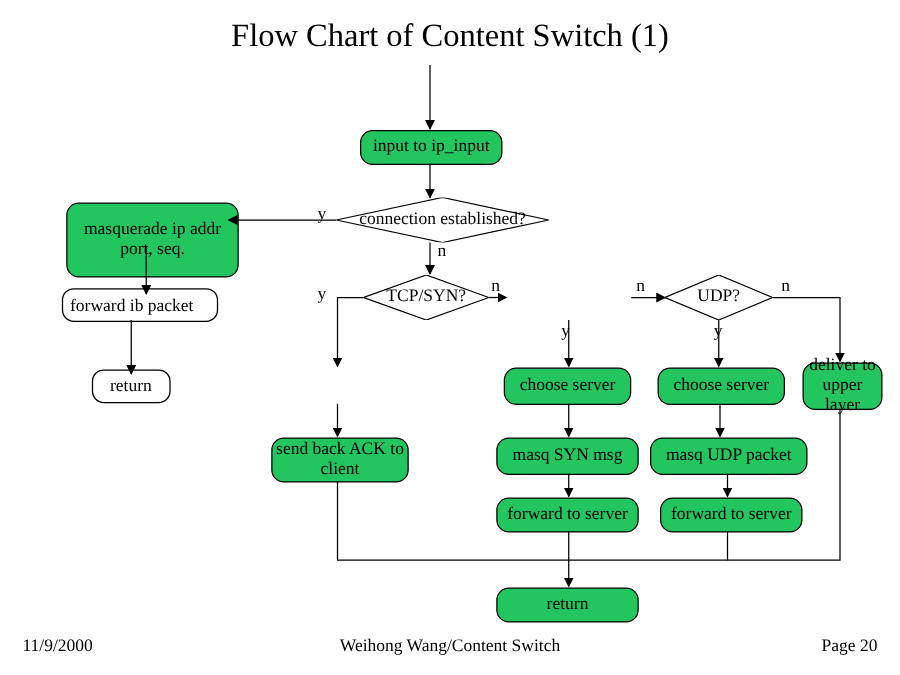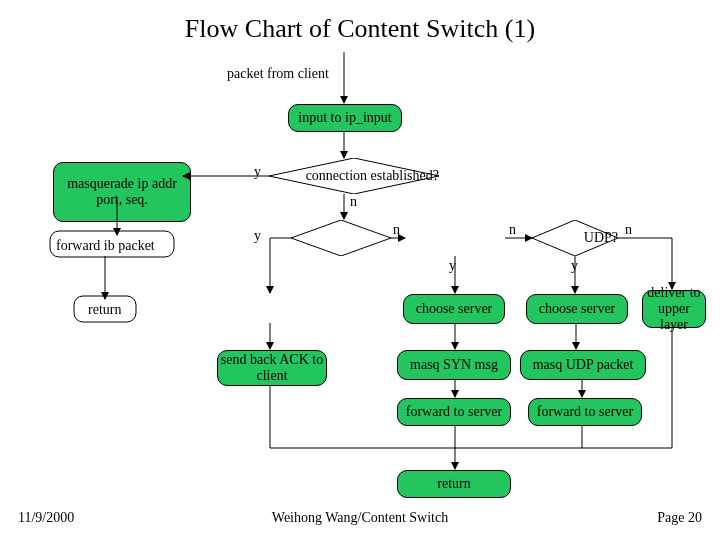--- a/index.html
+++ b/index.html
@@ -2,34 +2,33 @@
 <html><head>
 <meta charset="utf-8">
 <style>
   html,body{margin:0;padding:0;width:720px;height:540px;background:#fff;font-family:"Times New Roman",Times,serif;color:#000}
   .stage{position:relative;width:720px;height:540px}
   .title{position:absolute;left:0;right:0;top:14px;text-align:center;font-size:26px}
   .txt{position:absolute;font-size:14px;line-height:1.1}
   .box{position:absolute;border:1px solid #000;border-radius:10px;font-size:14px;display:flex;align-items:center;justify-content:center;text-align:center;background:#22c55e}
   .diamond{position:absolute;background:#fff}
   .diamond svg{position:absolute;left:0;top:0}
-  .diamond .dlabel{position:absolute;left:0;right:0;top:50%;transform:translateY(-50%);text-align:right;font-size:14px}
+  .diamond .dlabel{position:absolute;left:0;right:0;top:50%;transform:translateY(-50%);text-align:center;font-size:14px}
   .footL{position:absolute;left:18px;bottom:14px;font-size:14px}
   .footC{position:absolute;left:0;right:0;bottom:14px;text-align:center;font-size:14px}
   .footR{position:absolute;right:18px;bottom:14px;font-size:14px}
   svg.wires{position:absolute;left:0;top:0;width:720px;height:540px}
 </style>
 </head>
 <body>
 
 <div class="stage">
 
   <div class="title">Flow Chart of Content Switch (1)</div>
 
-  <div class="txt" style="left:227px;top:66px">packet from client</div>
 
   <div class="box" style="left:288px;top:104px;width:112px;height:26px">
     <span>input to ip_input</span>
   </div>
 
   <div class="box" style="left:53px;top:162px;width:128px;height:34px;padding:12px 4px">
     <span>masquerade ip addr port, seq.</span>
   </div>
   <div class="txt" style="left:56px;top:238px">forward ib packet</div>
   <div class="txt" style="left:88px;top:302px">return</div>
@@ -38,20 +37,21 @@
     <svg width="170" height="36">
         <polygon points="85,0 170,18 85,36 0,18" fill="#fff" stroke="#000"></polygon>
       </svg>
     <div class="dlabel">connection established?</div>
   </div>
 
   <div class="diamond" style="left:291px;top:220px;width:100px;height:36px">
     <svg width="100" height="36">
         <polygon points="50,0 100,18 50,36 0,18" fill="#fff" stroke="#000"></polygon>
       </svg>
+    <div class="dlabel">TCP/SYN?</div>
   </div>
 
 
   <div class="diamond" style="left:532px;top:220px;width:86px;height:36px">
     <svg width="86" height="36">
         <polygon points="43,0 86,18 43,36 0,18" fill="#fff" stroke="#000"></polygon>
       </svg>
     <div class="dlabel">UDP?</div>
   </div>
 

